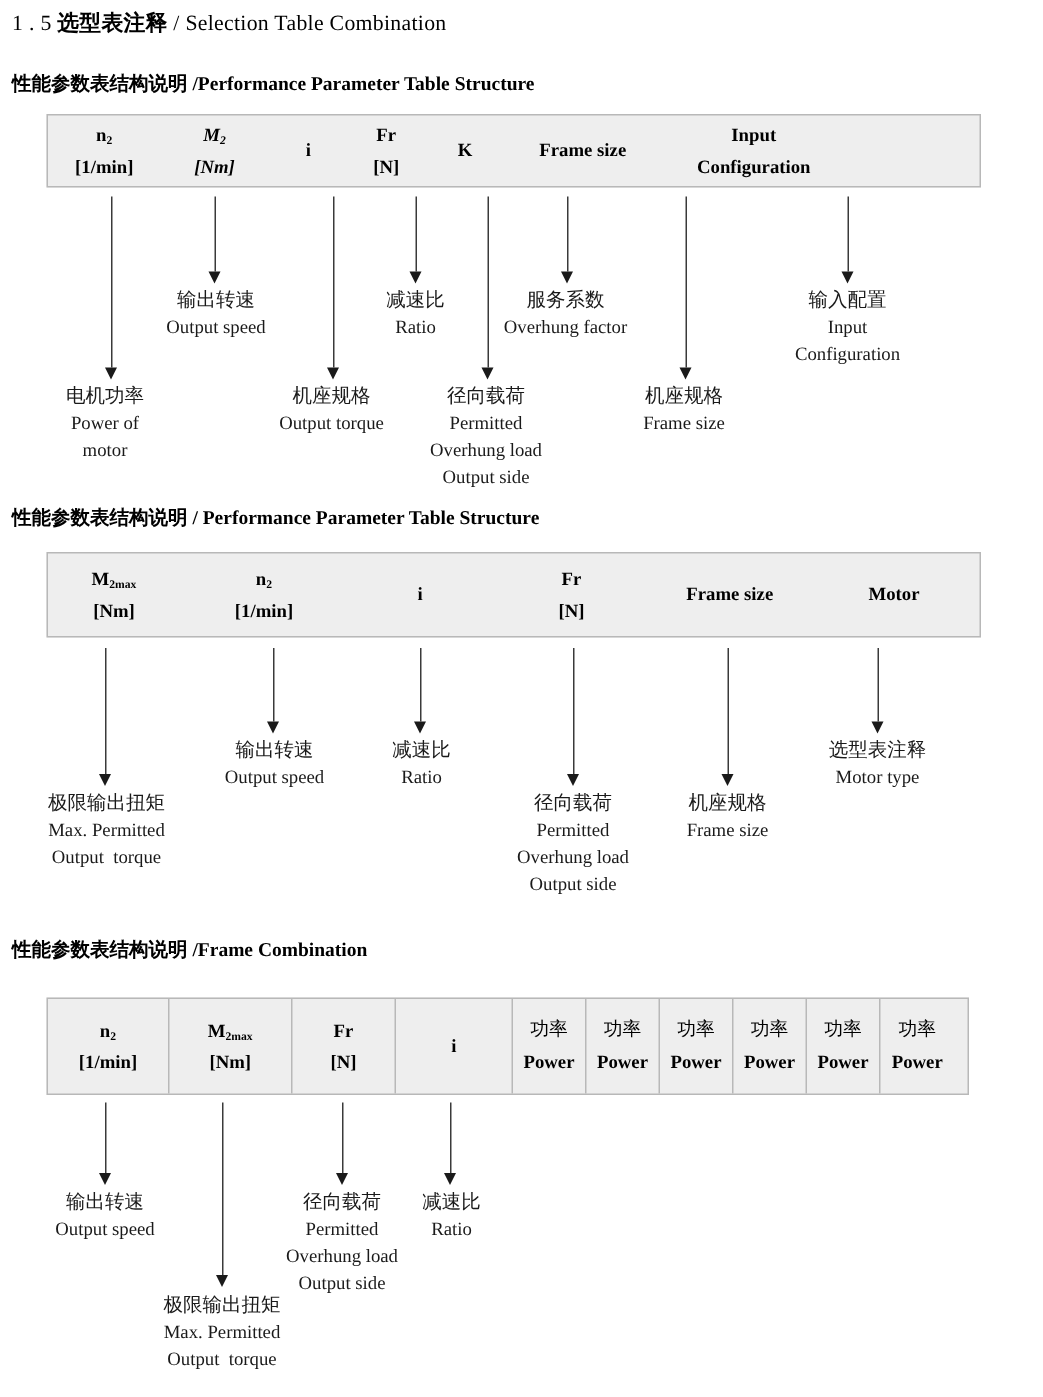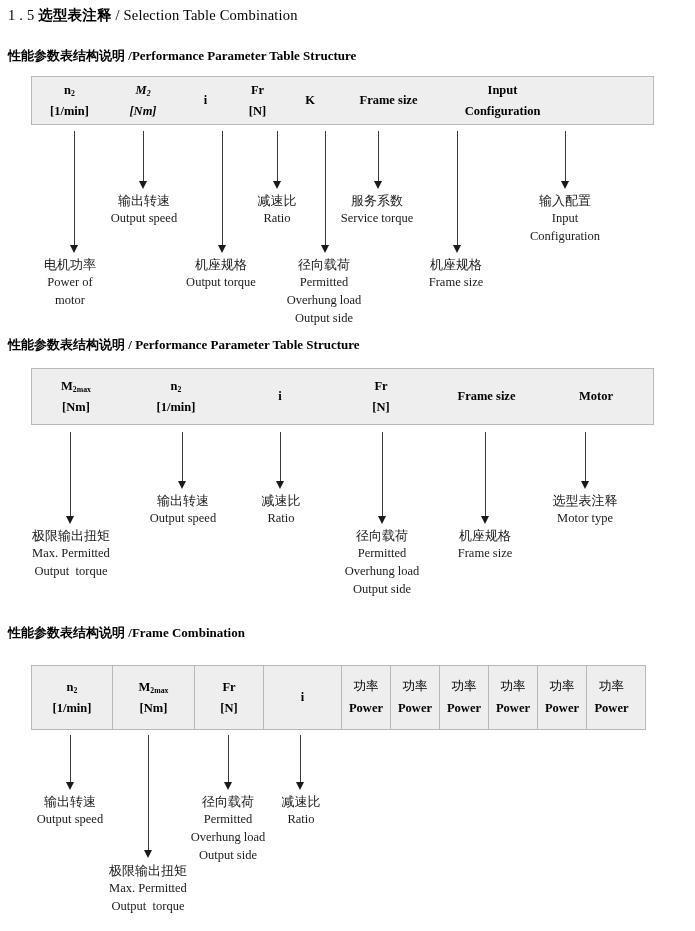--- a/index.html
+++ b/index.html
@@ -187,21 +187,21 @@
 <div class="note" style="left:144px; top:192px;">
   <div class="cn">输出转速</div>
   <div class="en">Output speed</div>
 </div>
 <div class="note" style="left:277px; top:192px;">
   <div class="cn">减速比</div>
   <div class="en">Ratio</div>
 </div>
 <div class="note" style="left:377px; top:192px;">
   <div class="cn">服务系数</div>
-  <div class="en">Service torque</div>
+  <div class="en">Overhung factor</div>
 </div>
 <div class="note" style="left:565px; top:192px;">
   <div class="cn">输入配置</div>
   <div class="en">Input</div>
   <div class="en">Configuration</div>
 </div>
 
 <div class="note" style="left:70px; top:256px;">
   <div class="cn">电机功率</div>
   <div class="en">Power of</div>

